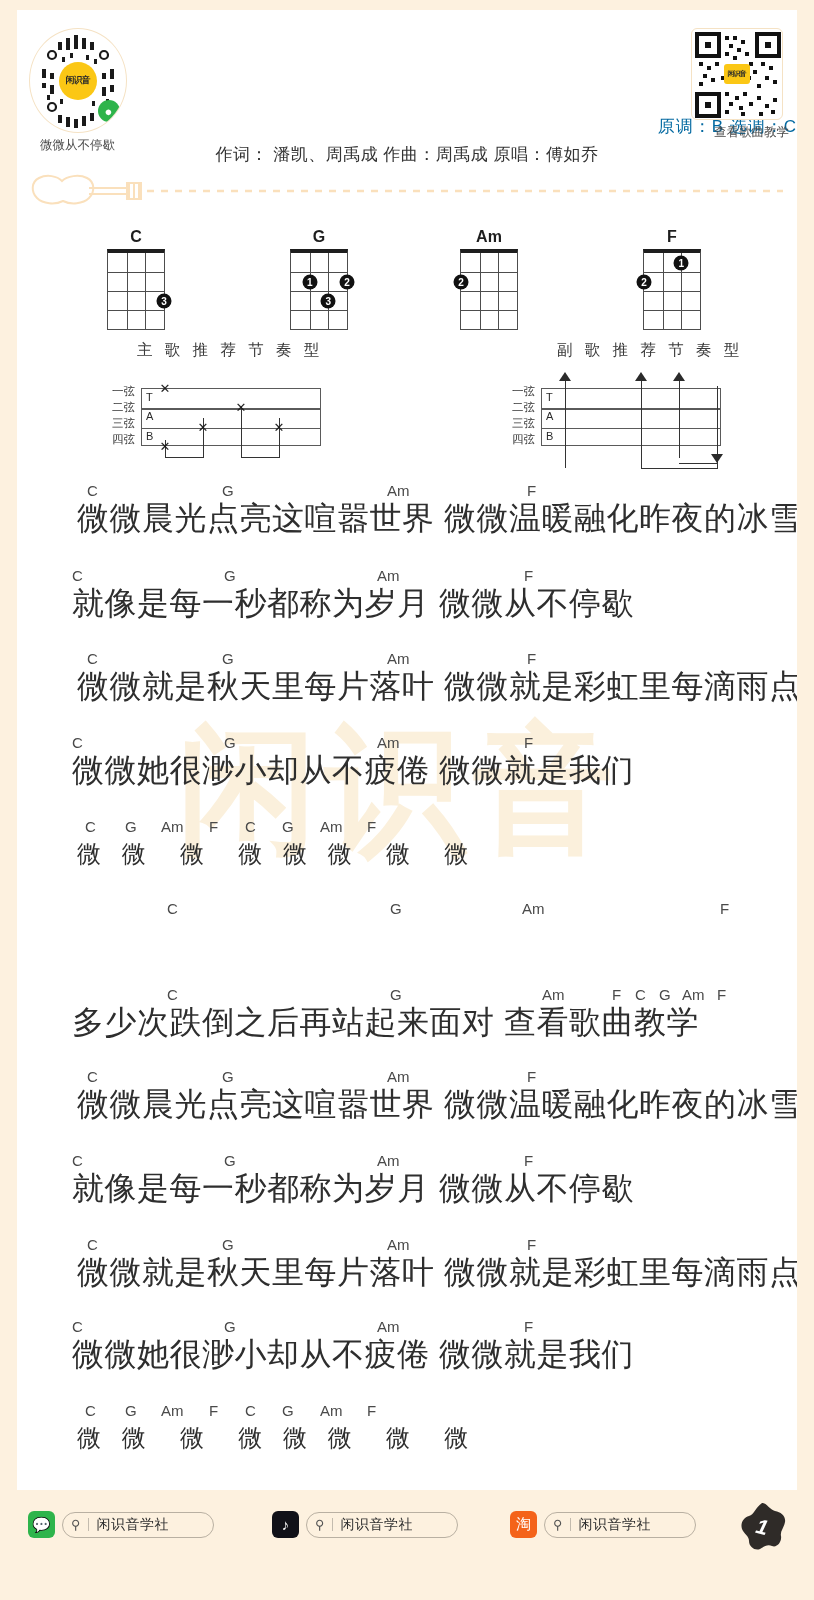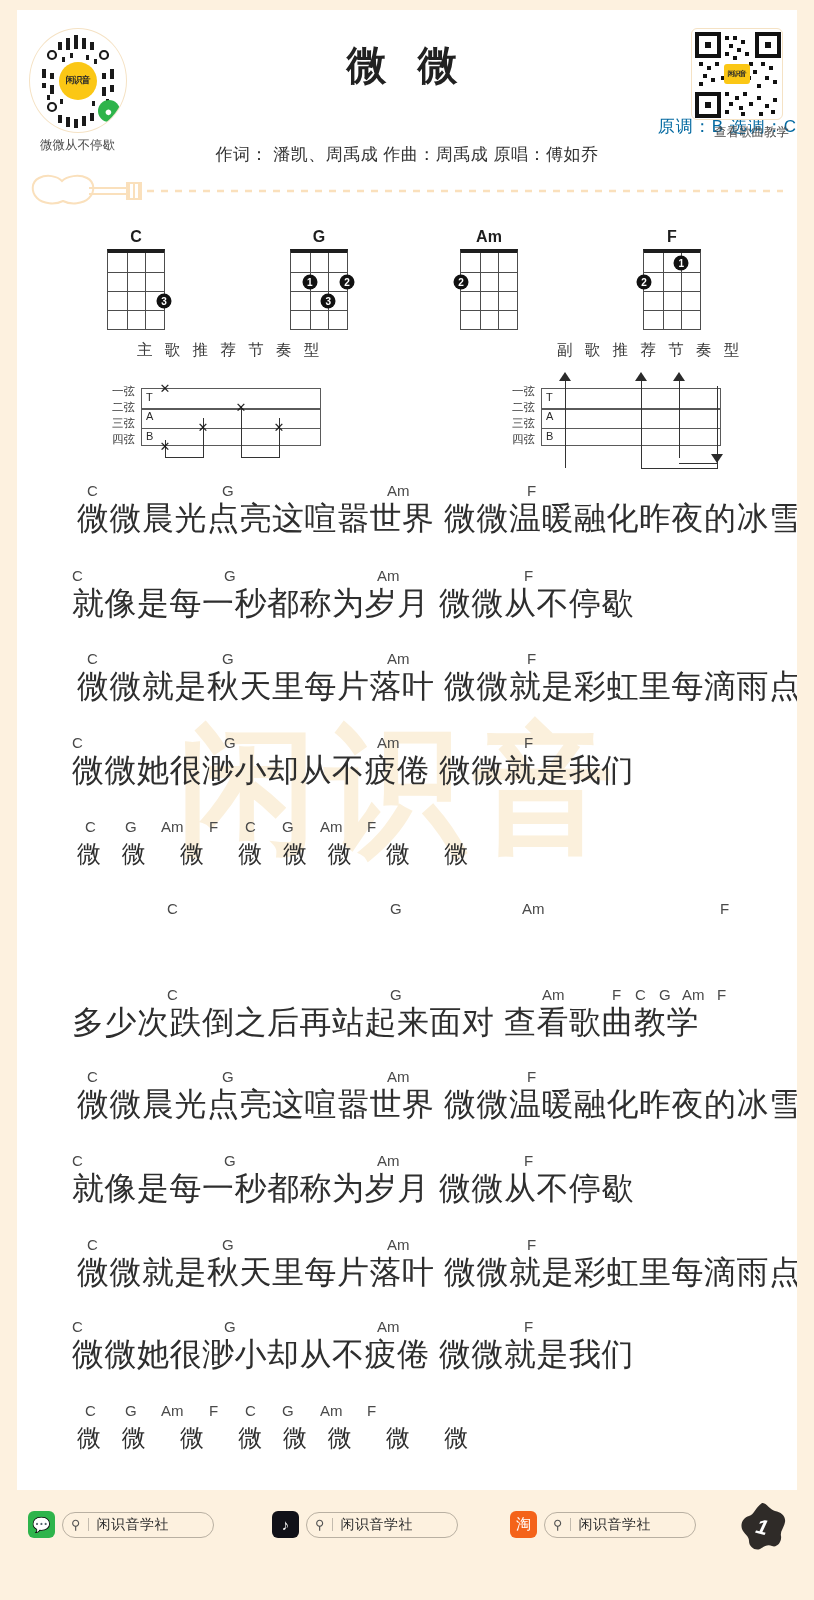--- a/index.html
+++ b/index.html
@@ -420,21 +420,20 @@
           </g>
         </svg>
         <div class="qr-center-badge">
           <span>闲识音</span>
         </div>
         <div class="wechat-mini">●</div>
       </div>
       <div class="qr-caption">微微从不停歇</div>
     </div>
 
-    <div class="title">微 微</div>
     <div class="keyline">原调：B  选调：C</div>
     <div class="creditline">作词： 潘凯、周禹成  作曲：周禹成  原唱：傅如乔</div>
 
     <div class="qr-right">
       <div class="qr-square">
         <svg width="86" height="86" viewBox="0 0 86 86">
           <g fill="#111">
             <rect x="2" y="2" width="22" height="22" fill="none" stroke="#111" stroke-width="4"></rect>
             <rect x="10" y="10" width="6" height="6"></rect>
             <rect x="62" y="2" width="22" height="22" fill="none" stroke="#111" stroke-width="4"></rect>

